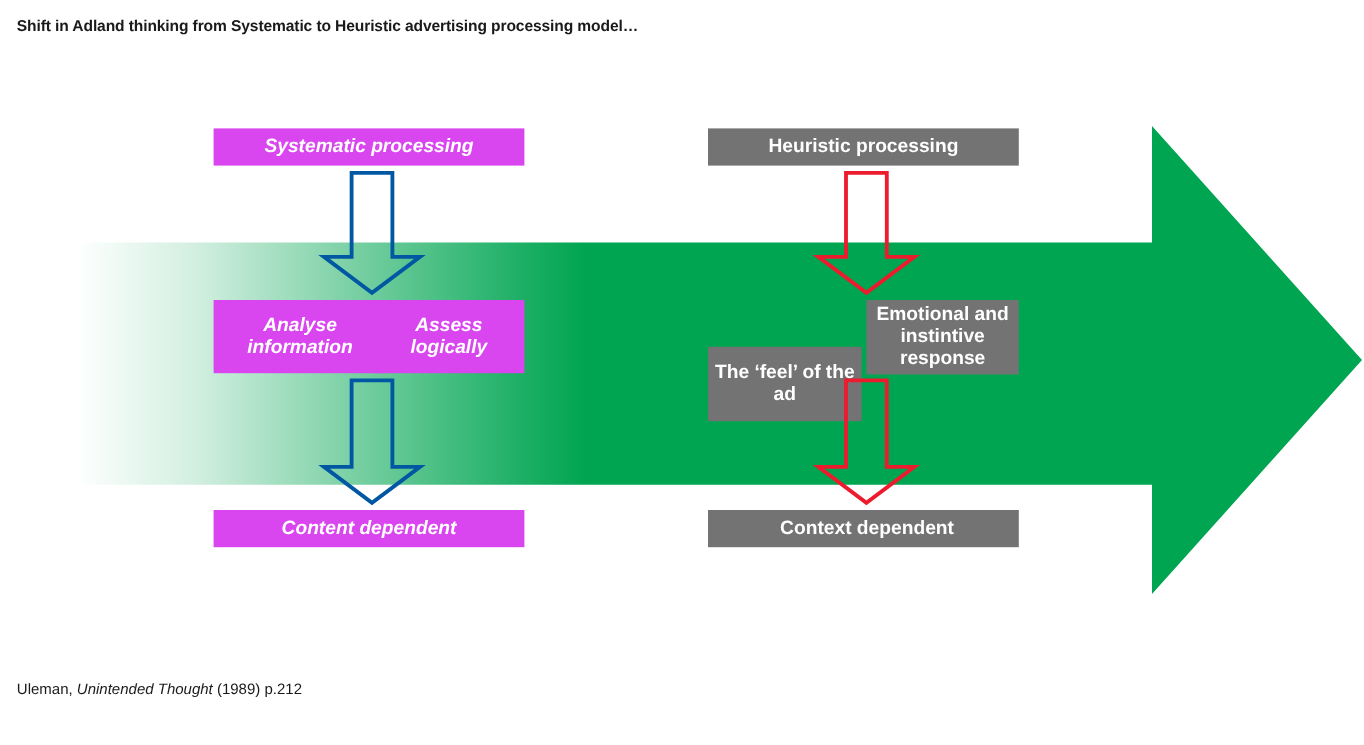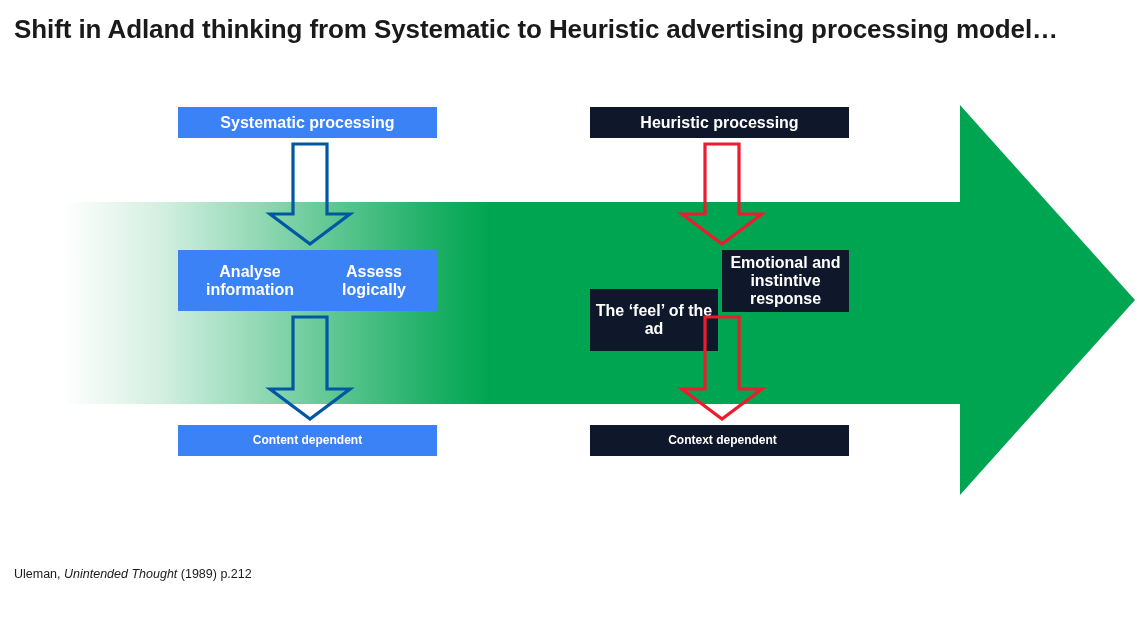--- a/index.html
+++ b/index.html
@@ -17,21 +17,21 @@
     height: 621px;
     background: #ffffff;
     overflow: hidden;
   }
 
   
   #title {
     position: absolute;
     left: 14px;
     top: 14px;
-    font-size: 26px;
+    font-size: 13px;
     font-weight: bold;
     color: #1a1a1a;
     letter-spacing: -0.1px;
     white-space: nowrap;
   }
 
   
   #green-arrow {
     position: absolute;
     left: 0;
@@ -47,26 +47,26 @@
     display: flex;
     align-items: center;
     justify-content: center;
     text-align: center;
     color: #ffffff;
     font-weight: bold;
     line-height: 1.12;
     box-sizing: border-box;
     padding: 0 4px;
   }
-  .blue { background: #3b82f6; }
-  .red  { background: #0f172a; text-align: center; }
+  .blue { background: #d946ef; font-style: italic; }
+  .red  { background: #737373; text-align: center; }
 
   .header-box { font-size: 16px; }
   .split-box  { font-size: 16px; }
-  .footer-box { font-size: 12px; }
+  .footer-box { font-size: 16px; }
 
   
   #box-systematic   { left: 178px; top: 107px;  width: 259px; height: 31px; }
   #box-analyse      { left: 178px; top: 250px;  width: 144px; height: 61px; }
   #box-assess       { left: 311px; top: 250px;  width: 126px; height: 61px; }
   #box-content      { left: 178px; top: 425px;  width: 259px; height: 31px; }
 
   
   #box-heuristic    { left: 590px; top: 107px;  width: 259px; height: 31px; }
   #box-feel         { left: 590px; top: 250px;  width: 128px; height: 62px; margin-top: 39px; }

